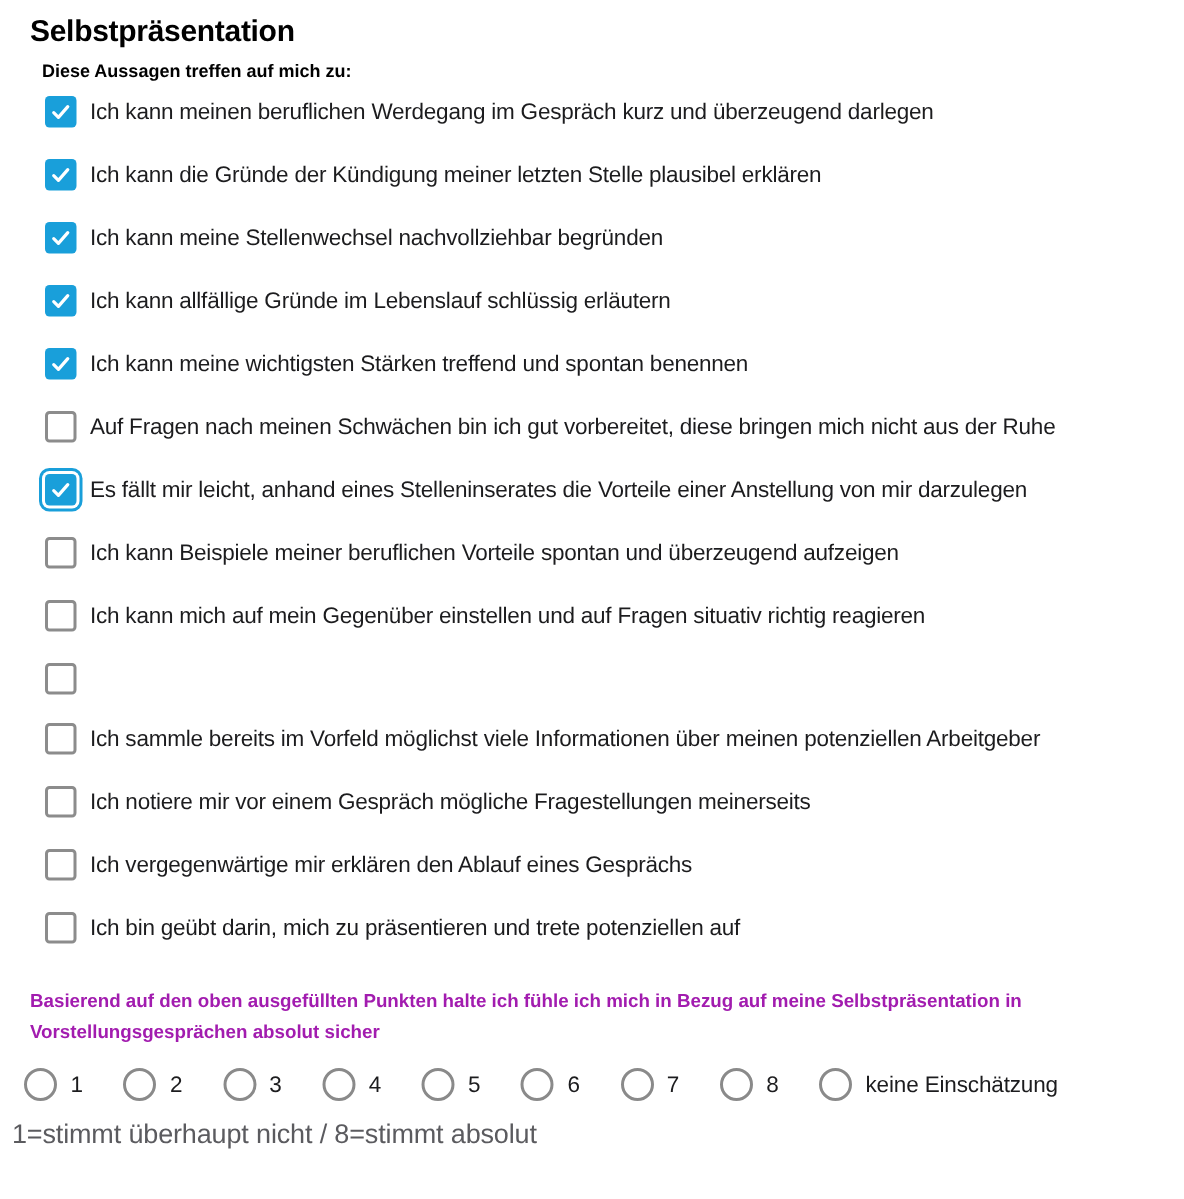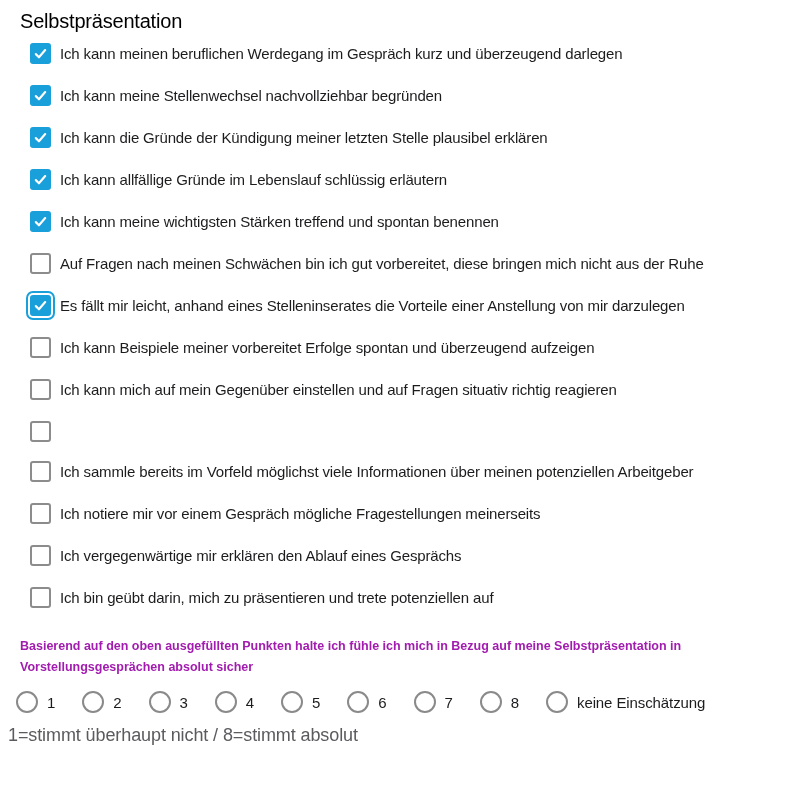--- a/index.html
+++ b/index.html
@@ -8,21 +8,21 @@
     width: 789px;
     height: 799px;
     font-family: "Liberation Sans", "DejaVu Sans", sans-serif;
     color: #1c1c1e;
     overflow: hidden;
   }
   .page { padding: 10px 0 0 20px; }
 
   .title {
     font-size: 20px;
-    font-weight: 400;
+    font-weight: 700;
     letter-spacing: -0.2px;
     color: #000;
   }
   .subtitle {
     margin: 7px 0 0 8px;
     font-size: 12px;
     font-weight: 700;
     color: #000;
   }
 
@@ -107,52 +107,53 @@
     font-size: 18px;
     color: #5b5b5f;
     letter-spacing: -0.1px;
   }
 </style>
 </head>
 <body>
 
 <div class="page">
   <h1 class="title">Selbstpräsentation</h1>
+  <div class="subtitle">Diese Aussagen treffen auf mich zu:</div>
 
   <div class="cb-list" id="cb-list">
       <div class="cb-row">
         <span class="checkbox checked">
           <svg width="15" height="15" viewBox="0 0 24 24" fill="none" xmlns="http://www.w3.org/2000/svg">
             <path d="M4.5 13L9.5 18L19.5 6.5" stroke="#ffffff" stroke-width="3.4" stroke-linecap="round" stroke-linejoin="round"></path>
           </svg>
         </span>
         <span class="cb-label">Ich kann meinen beruflichen Werdegang im Gespräch kurz und überzeugend darlegen</span>
       </div>
       <div class="cb-row">
         <span class="checkbox checked">
           <svg width="15" height="15" viewBox="0 0 24 24" fill="none" xmlns="http://www.w3.org/2000/svg">
             <path d="M4.5 13L9.5 18L19.5 6.5" stroke="#ffffff" stroke-width="3.4" stroke-linecap="round" stroke-linejoin="round"></path>
           </svg>
         </span>
+        <span class="cb-label">Ich kann die Gründe der Kündigung meiner letzten Stelle plausibel erklären</span>
+      </div>
+      <div class="cb-row">
+        <span class="checkbox checked">
+          <svg width="15" height="15" viewBox="0 0 24 24" fill="none" xmlns="http://www.w3.org/2000/svg">
+            <path d="M4.5 13L9.5 18L19.5 6.5" stroke="#ffffff" stroke-width="3.4" stroke-linecap="round" stroke-linejoin="round"></path>
+          </svg>
+        </span>
         <span class="cb-label">Ich kann meine Stellenwechsel nachvollziehbar begründen</span>
       </div>
       <div class="cb-row">
         <span class="checkbox checked">
           <svg width="15" height="15" viewBox="0 0 24 24" fill="none" xmlns="http://www.w3.org/2000/svg">
             <path d="M4.5 13L9.5 18L19.5 6.5" stroke="#ffffff" stroke-width="3.4" stroke-linecap="round" stroke-linejoin="round"></path>
           </svg>
         </span>
-        <span class="cb-label">Ich kann die Gründe der Kündigung meiner letzten Stelle plausibel erklären</span>
-      </div>
-      <div class="cb-row">
-        <span class="checkbox checked">
-          <svg width="15" height="15" viewBox="0 0 24 24" fill="none" xmlns="http://www.w3.org/2000/svg">
-            <path d="M4.5 13L9.5 18L19.5 6.5" stroke="#ffffff" stroke-width="3.4" stroke-linecap="round" stroke-linejoin="round"></path>
-          </svg>
-        </span>
         <span class="cb-label">Ich kann allfällige Gründe im Lebenslauf schlüssig erläutern</span>
       </div>
       <div class="cb-row">
         <span class="checkbox checked">
           <svg width="15" height="15" viewBox="0 0 24 24" fill="none" xmlns="http://www.w3.org/2000/svg">
             <path d="M4.5 13L9.5 18L19.5 6.5" stroke="#ffffff" stroke-width="3.4" stroke-linecap="round" stroke-linejoin="round"></path>
           </svg>
         </span>
         <span class="cb-label">Ich kann meine wichtigsten Stärken treffend und spontan benennen</span>
       </div>
@@ -163,21 +164,21 @@
       <div class="cb-row">
         <span class="checkbox checked focused">
           <svg width="15" height="15" viewBox="0 0 24 24" fill="none" xmlns="http://www.w3.org/2000/svg">
             <path d="M4.5 13L9.5 18L19.5 6.5" stroke="#ffffff" stroke-width="3.4" stroke-linecap="round" stroke-linejoin="round"></path>
           </svg>
         </span>
         <span class="cb-label">Es fällt mir leicht, anhand eines Stelleninserates die Vorteile einer Anstellung von mir darzulegen</span>
       </div>
       <div class="cb-row">
         <span class="checkbox"></span>
-        <span class="cb-label">Ich kann Beispiele meiner vorbereitet Erfolge spontan und überzeugend aufzeigen</span>
+        <span class="cb-label">Ich kann Beispiele meiner beruflichen Vorteile spontan und überzeugend aufzeigen</span>
       </div>
       <div class="cb-row">
         <span class="checkbox"></span>
         <span class="cb-label">Ich kann mich auf mein Gegenüber einstellen und auf Fragen situativ richtig reagieren</span>
       </div>
       <div class="cb-row">
         <span class="checkbox"></span>
       </div>
       <div class="cb-row">
         <span class="checkbox"></span>

